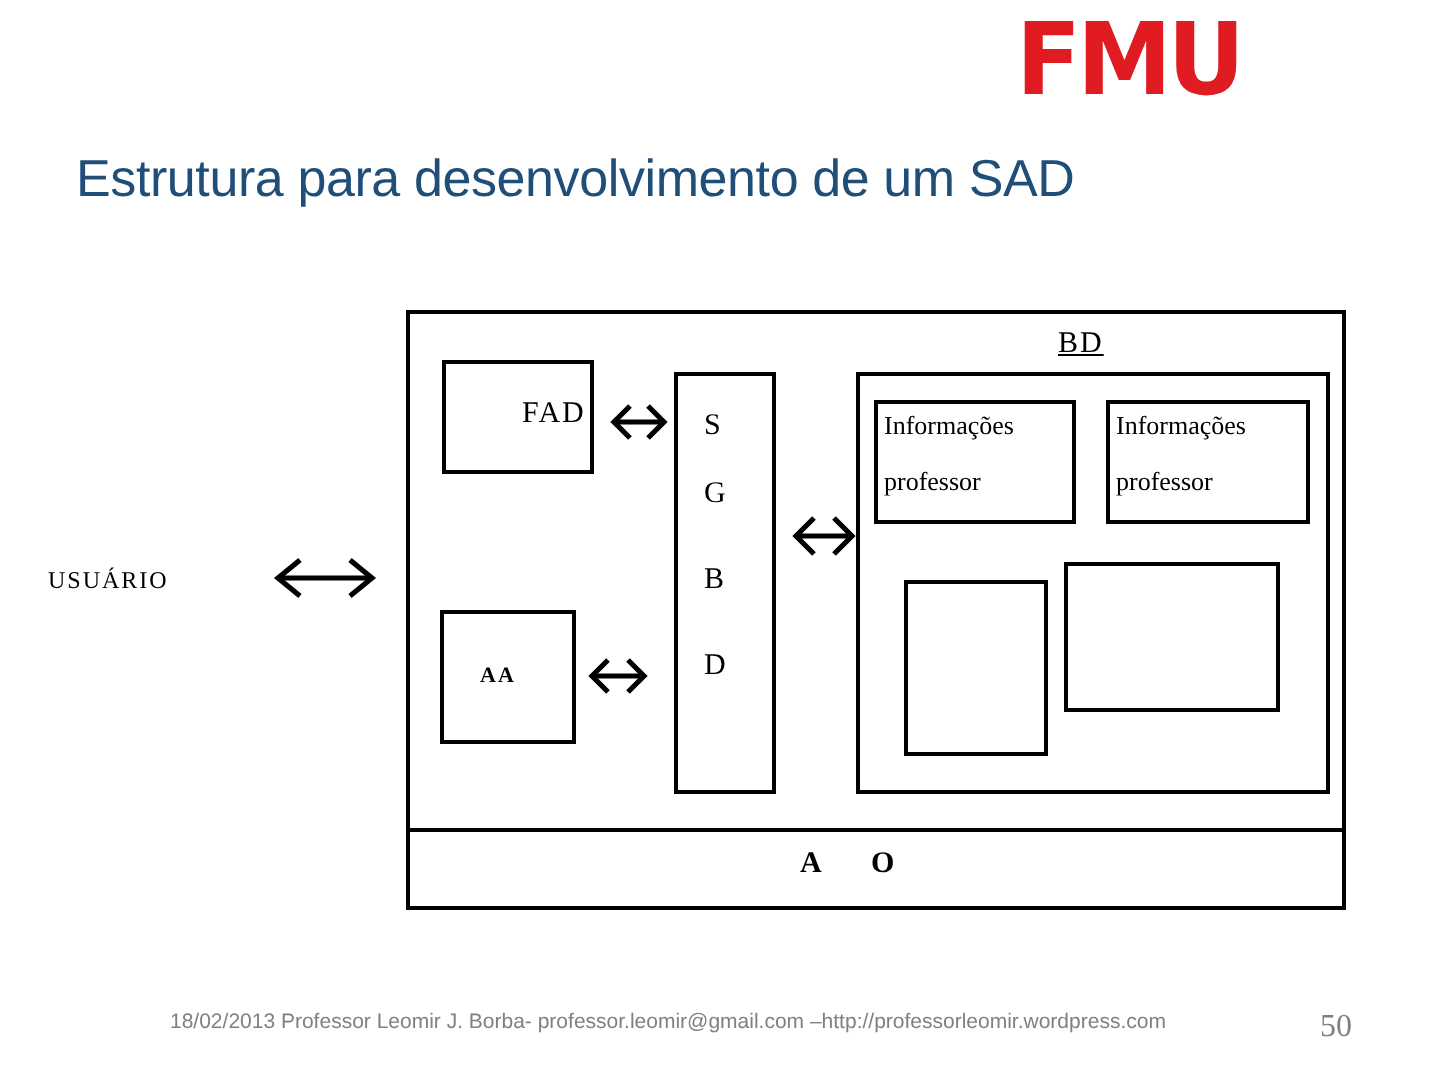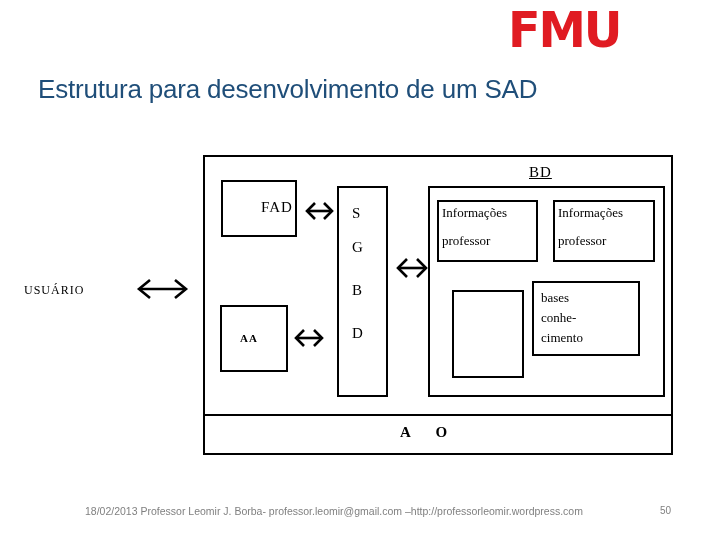--- a/index.html
+++ b/index.html
@@ -154,23 +154,23 @@
     top: 0;
     font-size: 10.5px;
     color: #808080;
     font-family: "Liberation Sans", sans-serif;
     white-space: nowrap;
   }
   #page-number {
     position: absolute;
     left: 660px;
     top: 0;
-    font-size: 10px;
+    font-size: 16px;
     color: #808080;
-    font-family: Liberation Sans, sans-serif;
+    font-family: Liberation Serif, serif;
   }
 </style>
 </head>
 <body>
 
 <div id="logo">FMU</div>
 
 <div id="slide-title">Estrutura para desenvolvimento de um SAD</div>
 
 <div id="diagram">
@@ -201,23 +201,20 @@
   <div class="dlabel" id="info-int-l1">Informações</div>
   <div class="dlabel" id="info-int-l2">professor</div>
 
   <div class="dbox" id="info-ext-box"></div>
   <div class="dlabel" id="info-ext-l1">Informações</div>
   <div class="dlabel" id="info-ext-l2">professor</div>
 
   <div class="dbox" id="hist-box"></div>
 
   <div class="dbox" id="bases-box"></div>
-  <div class="dlabel" id="bases-text" style="white-space: pre;">bases
-conhe-
-cimento</div>
 
   <svg id="arrows" viewBox="0 0 720 540">
 
     <g stroke="#000" stroke-width="2.6" fill="none" stroke-linecap="butt">
       <line x1="140" y1="289" x2="184" y2="289"></line>
       <polyline points="150,280 139,289 150,298"></polyline>
       <polyline points="175,280 186,289 175,298"></polyline>
     </g>
 
     <g stroke="#000" stroke-width="2.6" fill="none" stroke-linecap="butt">

